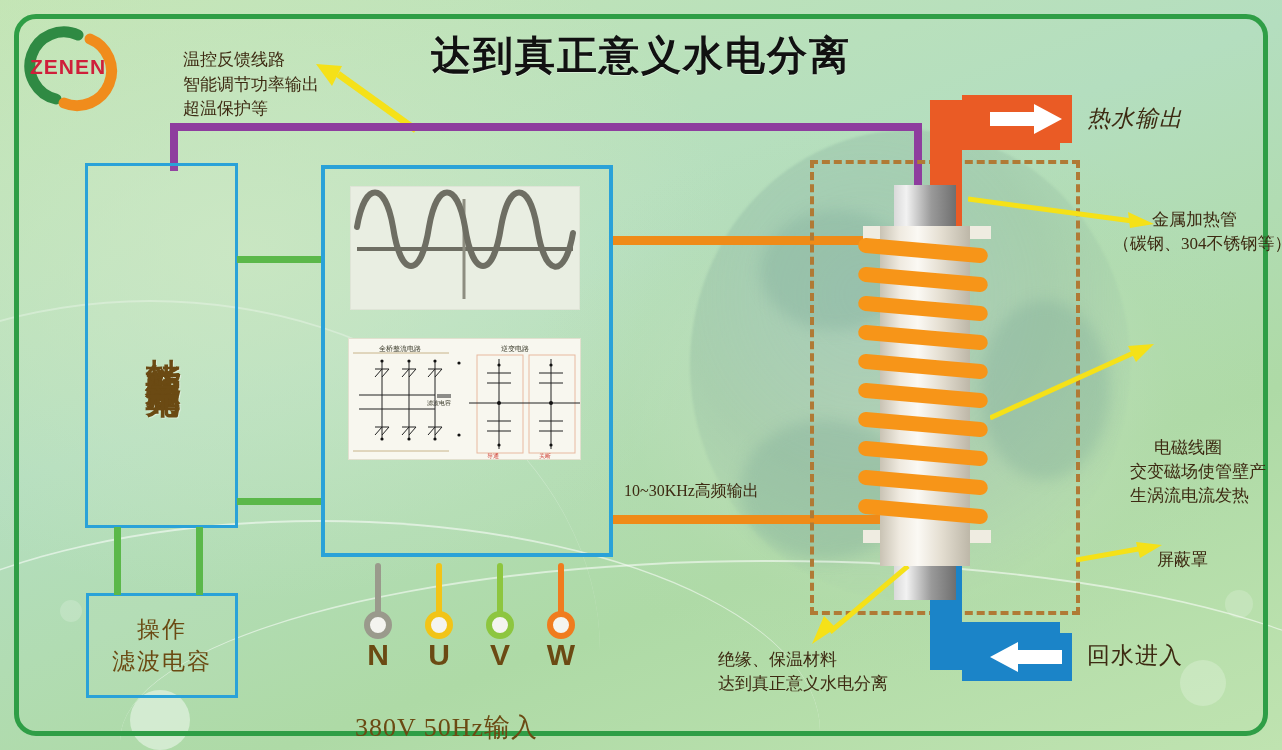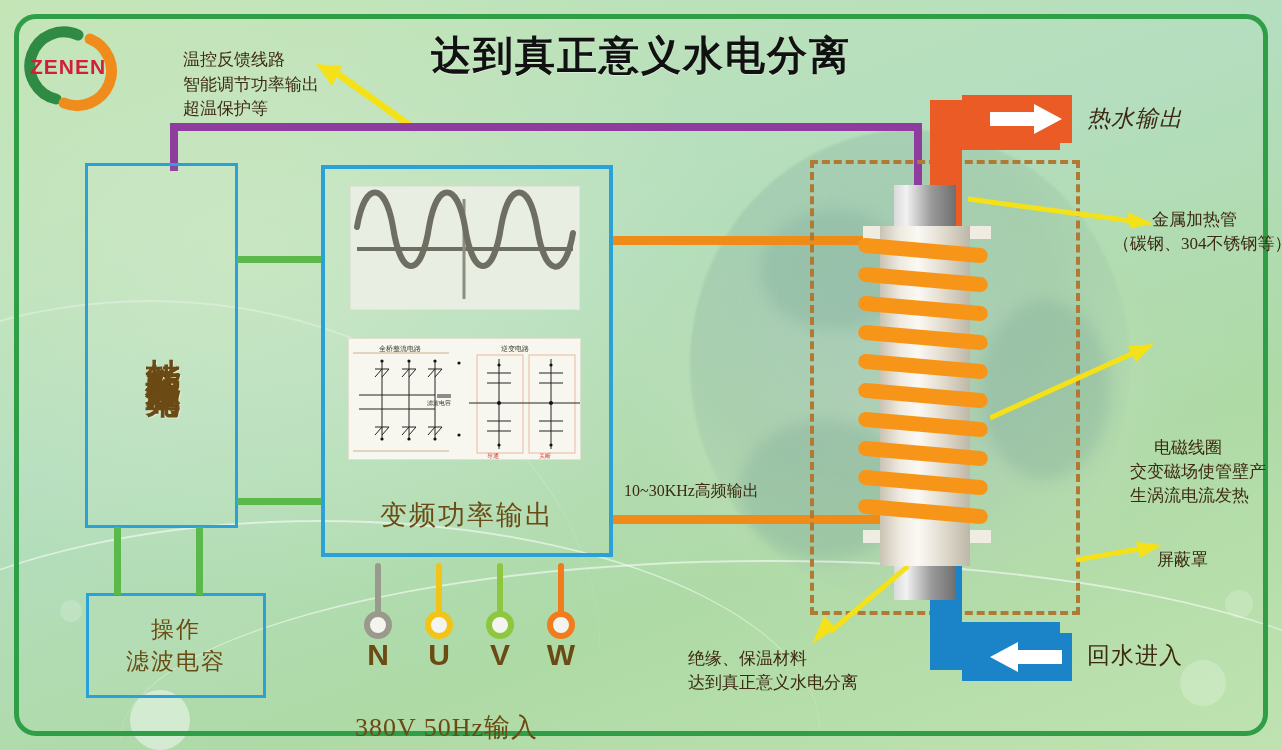--- a/index.html
+++ b/index.html
@@ -34,21 +34,21 @@
 
   .title{position:absolute;left:0;top:28px;width:1282px;text-align:center;
     font-size:40px;font-weight:bold;color:#111;letter-spacing:2px;
     font-family:"Liberation Serif",serif;text-shadow:0 1px 0 rgba(255,255,255,.4);}
 
   .fbtext{position:absolute;left:183px;top:48px;font-size:17px;color:#3d2a12;line-height:1.45;}
 
   
   .box{position:absolute;border:3px solid #2aa2d8;background:rgba(255,255,255,.04);box-sizing:border-box;}
   #ctrlbox{left:85px;top:163px;width:153px;height:365px;}
-  #opbox{left:86px;top:593px;width:180px;height:105px;}
+  #opbox{left:86px;top:593px;width:152px;height:105px;}
   #invbox{left:321px;top:165px;width:292px;height:392px;border-width:4px;}
 
   .vtext{position:absolute;left:0;top:0;width:100%;height:100%;
     display:flex;align-items:center;justify-content:center;
     writing-mode:vertical-rl;font-size:35px;color:#6b4a13;letter-spacing:4px;
     font-weight:bold;text-shadow:1px 1px 0 rgba(255,255,255,.35);}
   .optext{position:absolute;left:0;top:0;width:100%;height:100%;
     display:flex;flex-direction:column;align-items:center;justify-content:center;
     font-size:23px;color:#6b4a13;line-height:1.35;letter-spacing:2px;}
 
@@ -223,21 +223,20 @@
         <circle cx="150" cy="64" r="2" fill="#111"></circle>
       <circle cx="150" cy="106" r="1.6" fill="#111"></circle>
       <circle cx="202" cy="26" r="1.6" fill="#111"></circle>
         <circle cx="202" cy="64" r="2" fill="#111"></circle>
       <circle cx="202" cy="106" r="1.6" fill="#111"></circle>
       <text x="138" y="119" font-size="6" fill="#d0443a" font-family="sans-serif">导通</text>
       <text x="190" y="119" font-size="6" fill="#d0443a" font-family="sans-serif">关断</text>
     </svg>
   </div>
 
-  <div class="invlabel">变频功率输出</div>
 
   <div class="orange" style="left:613px;top:236px;width:304px;height:9px;"></div>
   <div class="orange" style="left:613px;top:515px;width:304px;height:9px;"></div>
   <div class="hz">10~30KHz高频输出</div>
 
   <div>
     <div class="termstem" style="left:375px;top:563px;height:56px;background:#9a9a8c;"></div>
     <div class="term" style="left:364px;top:611px;border-color:#9a9a8c;"></div>
     <div class="termlbl" style="left:358px;top:638px;">N</div>
 
@@ -313,18 +312,18 @@
   </div>
 
   <div class="lbl" style="left:1130px;top:420px;white-space:nowrap;">
     <div style="margin-left:24px;margin-top:16px;">电磁线圈</div>
     <div>交变磁场使管壁产</div>
     <div>生涡流电流发热</div>
   </div>
 
   <div class="lbl" style="left:1157px;top:548px;white-space:nowrap;">屏蔽罩</div>
 
-  <div class="lbl" style="left:688px;top:648px;white-space:nowrap;font-family:Liberation Mono, monospace;">
+  <div class="lbl" style="left:718px;top:648px;white-space:nowrap;">
     <div>绝缘、保温材料</div>
     <div>达到真正意义水电分离</div>
   </div>
 
 </div>
 
 </body></html>

